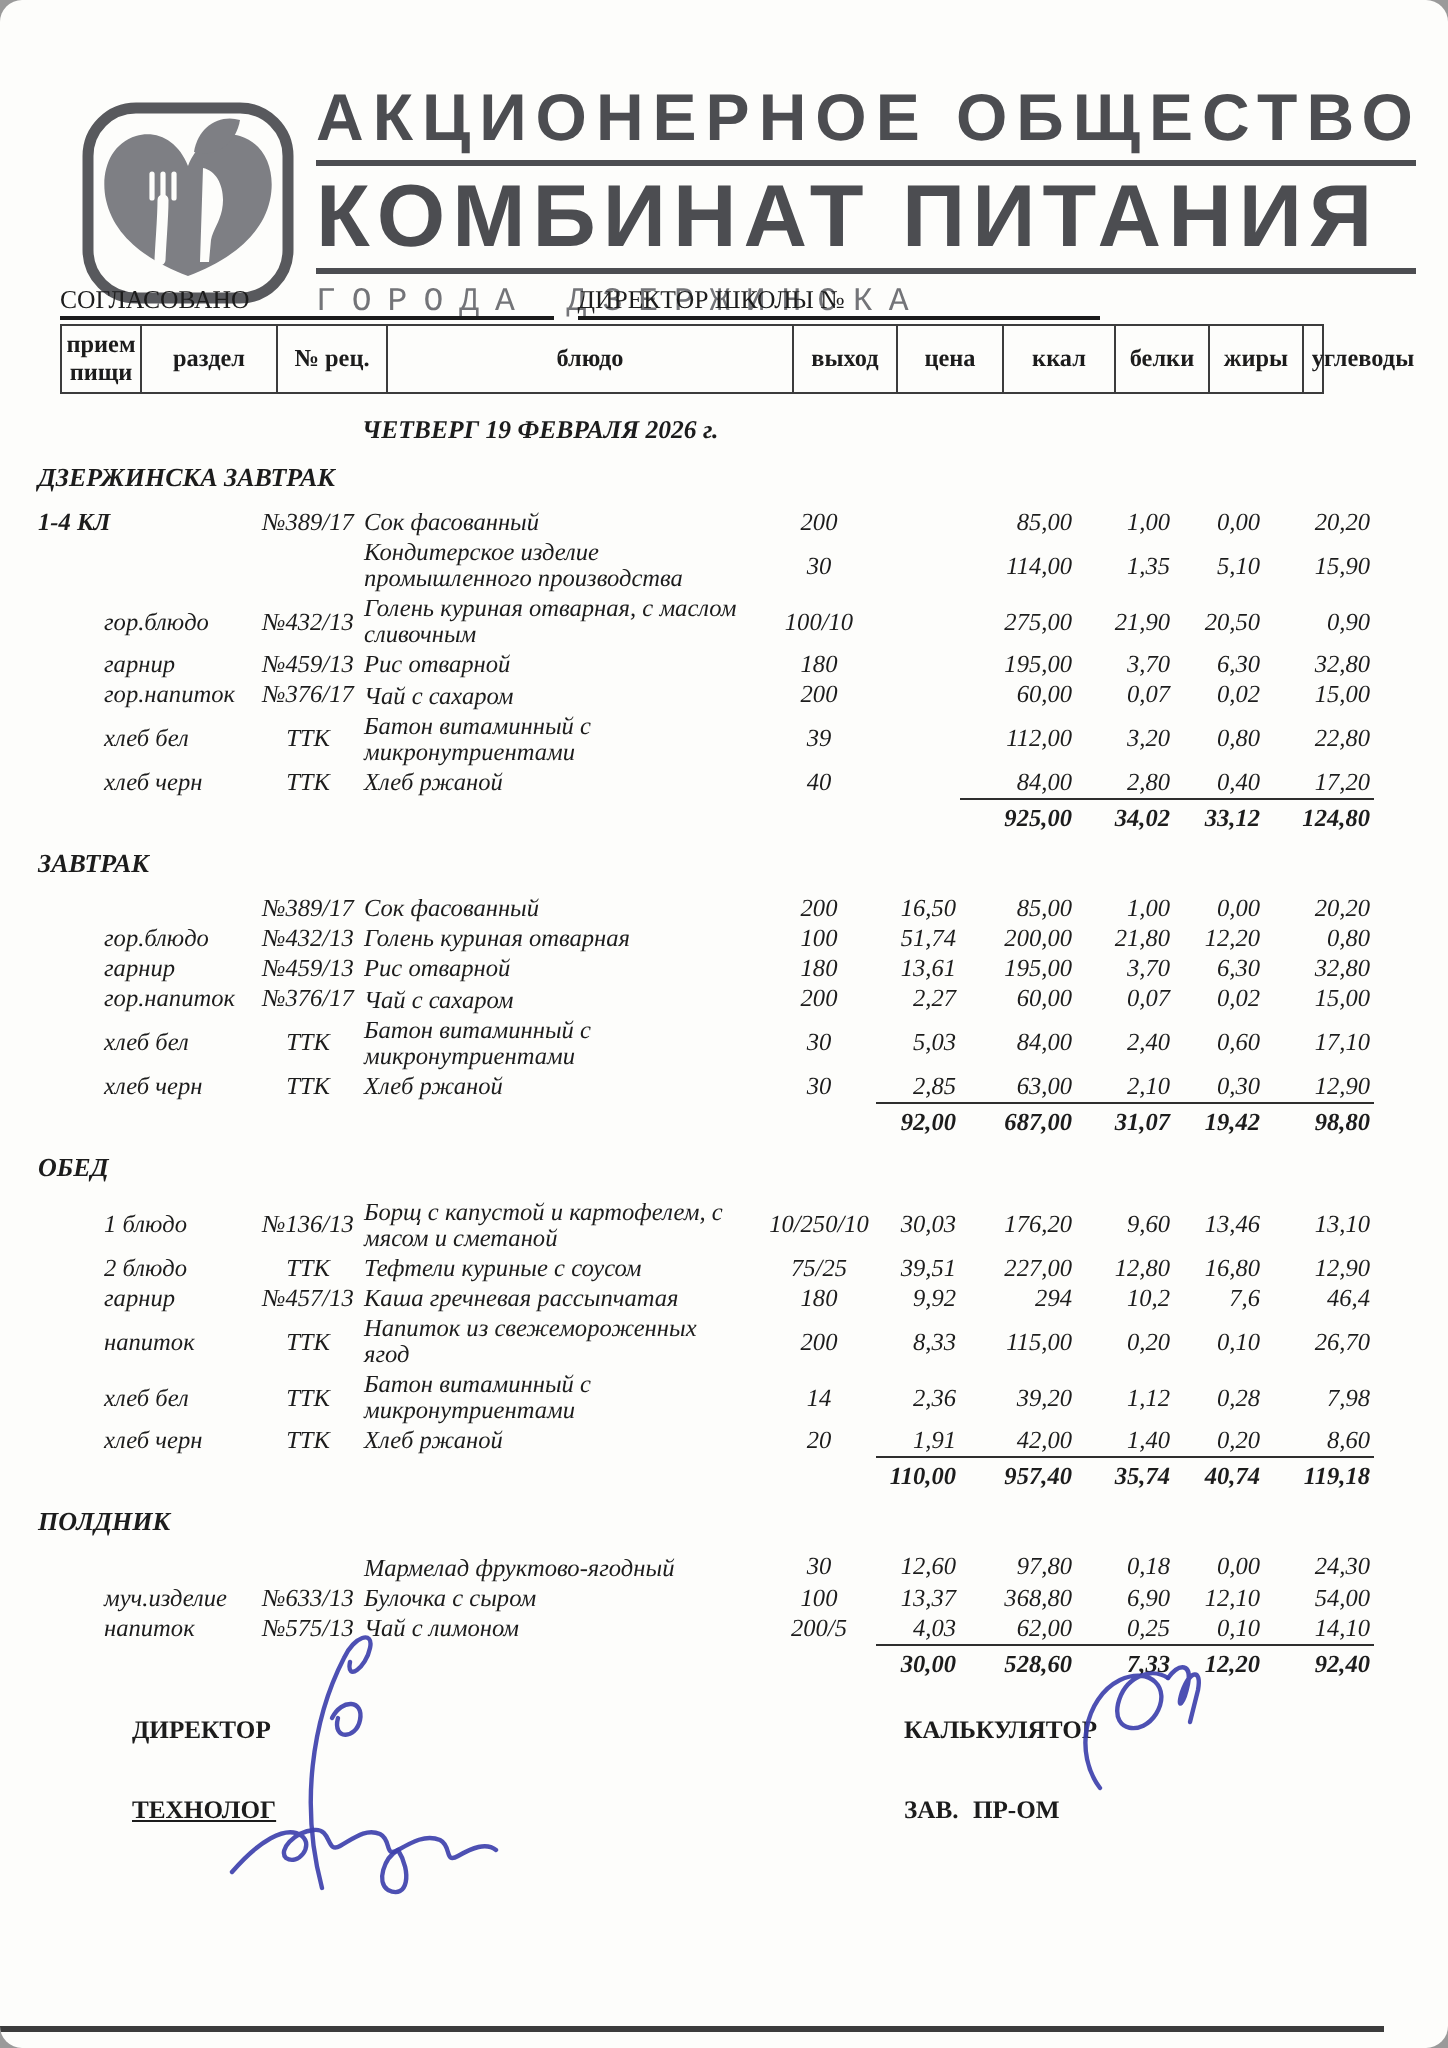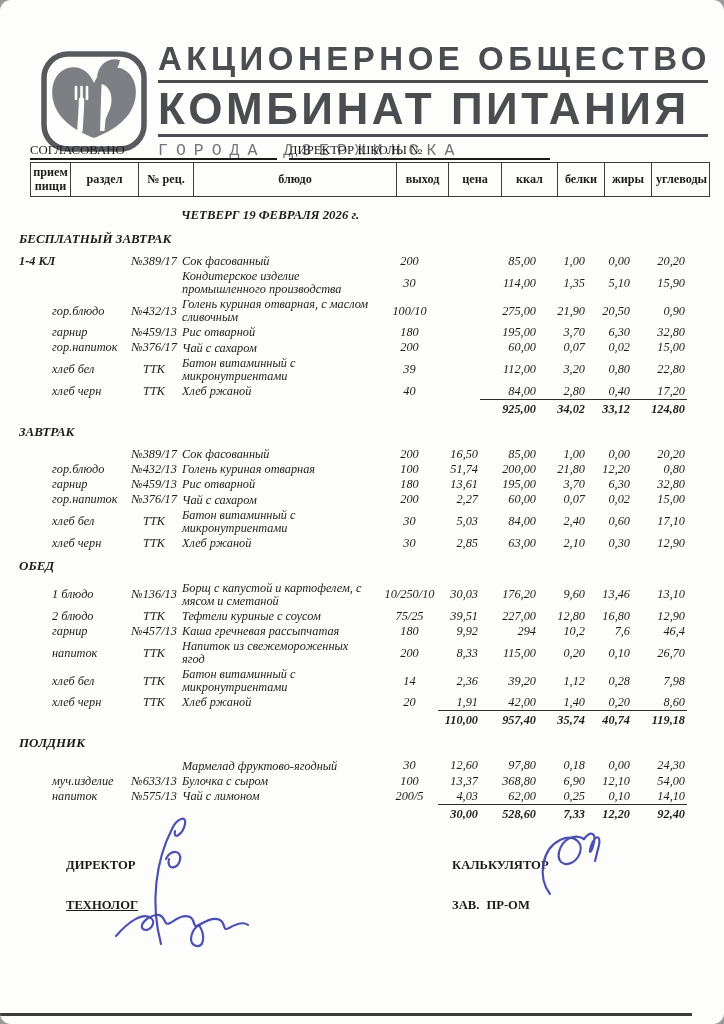--- a/index.html
+++ b/index.html
@@ -19,21 +19,21 @@
     font-size:44px;letter-spacing:3.5px;color:var(--brand);white-space:nowrap;
     border-bottom:3px solid var(--brand);padding-bottom:0;margin-top:1px;}
   .brand-l3{font-family:Liberation Mono, monospace;font-weight:400;
     font-size:16.5px;letter-spacing:8px;color:#737478;margin-top:4px;white-space:nowrap;}
   
   .agree{position:absolute;left:30px;top:143px;width:690px;display:flex;align-items:flex-end;
     font-weight:400;font-size:12.8px;}
   .agree .u1{border-bottom:2px solid #1b1b1b;padding-right:152px;white-space:nowrap;}
   .agree .u2{border-bottom:2px solid #1b1b1b;padding-right:128px;margin-left:12px;white-space:nowrap;}
   
-  .hgrid{position:absolute;left:30px;top:162px;width:680px;display:grid;
+  .hgrid{position:absolute;left:30px;top:162px;width:632px;display:grid;
     grid-template-columns:40px 68px 55px 203px 52px 53px 56px 47px 47px 59px;
     border:1.4px solid var(--rule);box-sizing:border-box;}
   .hcell{border-right:1.4px solid var(--rule);display:flex;align-items:center;justify-content:center;
     text-align:center;font-weight:700;font-size:12.2px;line-height:13.5px;
     padding:3px 1px;min-height:27px;box-sizing:border-box;}
   .hcell:last-child{border-right:none;}
   
   .content{position:absolute;left:19px;top:200px;width:668px;font-style:italic;}
   .date{font-weight:700;font-size:12.8px;line-height:14px;margin:8px 0 10px 162px;}
   .sec-title{font-weight:700;font-size:13px;line-height:14px;margin:8px 0;}
@@ -98,21 +98,21 @@
       <div class="hcell">цена</div>
       <div class="hcell">ккал</div>
       <div class="hcell">белки</div>
       <div class="hcell">жиры</div>
       <div class="hcell">углеводы</div>
     </div>
 
   <div class="content">
     <div class="date">ЧЕТВЕРГ 19 ФЕВРАЛЯ 2026 г.</div>
     <div id="menu-body">
-        <div class="sec-title">БЕСПЛАТНЫЙ ЗАВТРАК</div>
+        <div class="sec-title">ДЗЕРЖИНСКА ЗАВТРАК</div>
         <div class="mrow">
           <div class="cell c-pl">1-4 КЛ</div>
           <div class="cell c-label"></div>
           <div class="cell c-rec">№389/17</div>
           <div class="cell c-dish">Сок фасованный</div>
           <div class="cell c-out">200</div>
           <div class="cell c-num"></div>
           <div class="cell c-num">85,00</div>
           <div class="cell c-num">1,00</div>
           <div class="cell c-num">0,00</div>
@@ -271,20 +271,32 @@
           <div class="cell c-pl"></div>
           <div class="cell c-label">хлеб черн</div>
           <div class="cell c-rec">ТТК</div>
           <div class="cell c-dish">Хлеб ржаной</div>
           <div class="cell c-out">30</div>
           <div class="cell c-num">2,85</div>
           <div class="cell c-num">63,00</div>
           <div class="cell c-num">2,10</div>
           <div class="cell c-num">0,30</div>
           <div class="cell c-num">12,90</div>
+        </div>
+        <div class="mrow trow">
+          <div class="cell c-pl"></div>
+          <div class="cell c-label"></div>
+          <div class="cell c-rec"></div>
+          <div class="cell c-dish"></div>
+          <div class="cell c-out"></div>
+          <div class="cell c-num rule">92,00</div>
+          <div class="cell c-num rule">687,00</div>
+          <div class="cell c-num rule">31,07</div>
+          <div class="cell c-num rule">19,42</div>
+          <div class="cell c-num rule">98,80</div>
         </div>
         <div class="sec-title">ОБЕД</div>
         <div class="mrow">
           <div class="cell c-pl"></div>
           <div class="cell c-label">1 блюдо</div>
           <div class="cell c-rec">№136/13</div>
           <div class="cell c-dish">Борщ с капустой и картофелем, с
 мясом и сметаной</div>
           <div class="cell c-out">10/250/10</div>
           <div class="cell c-num">30,03</div>

